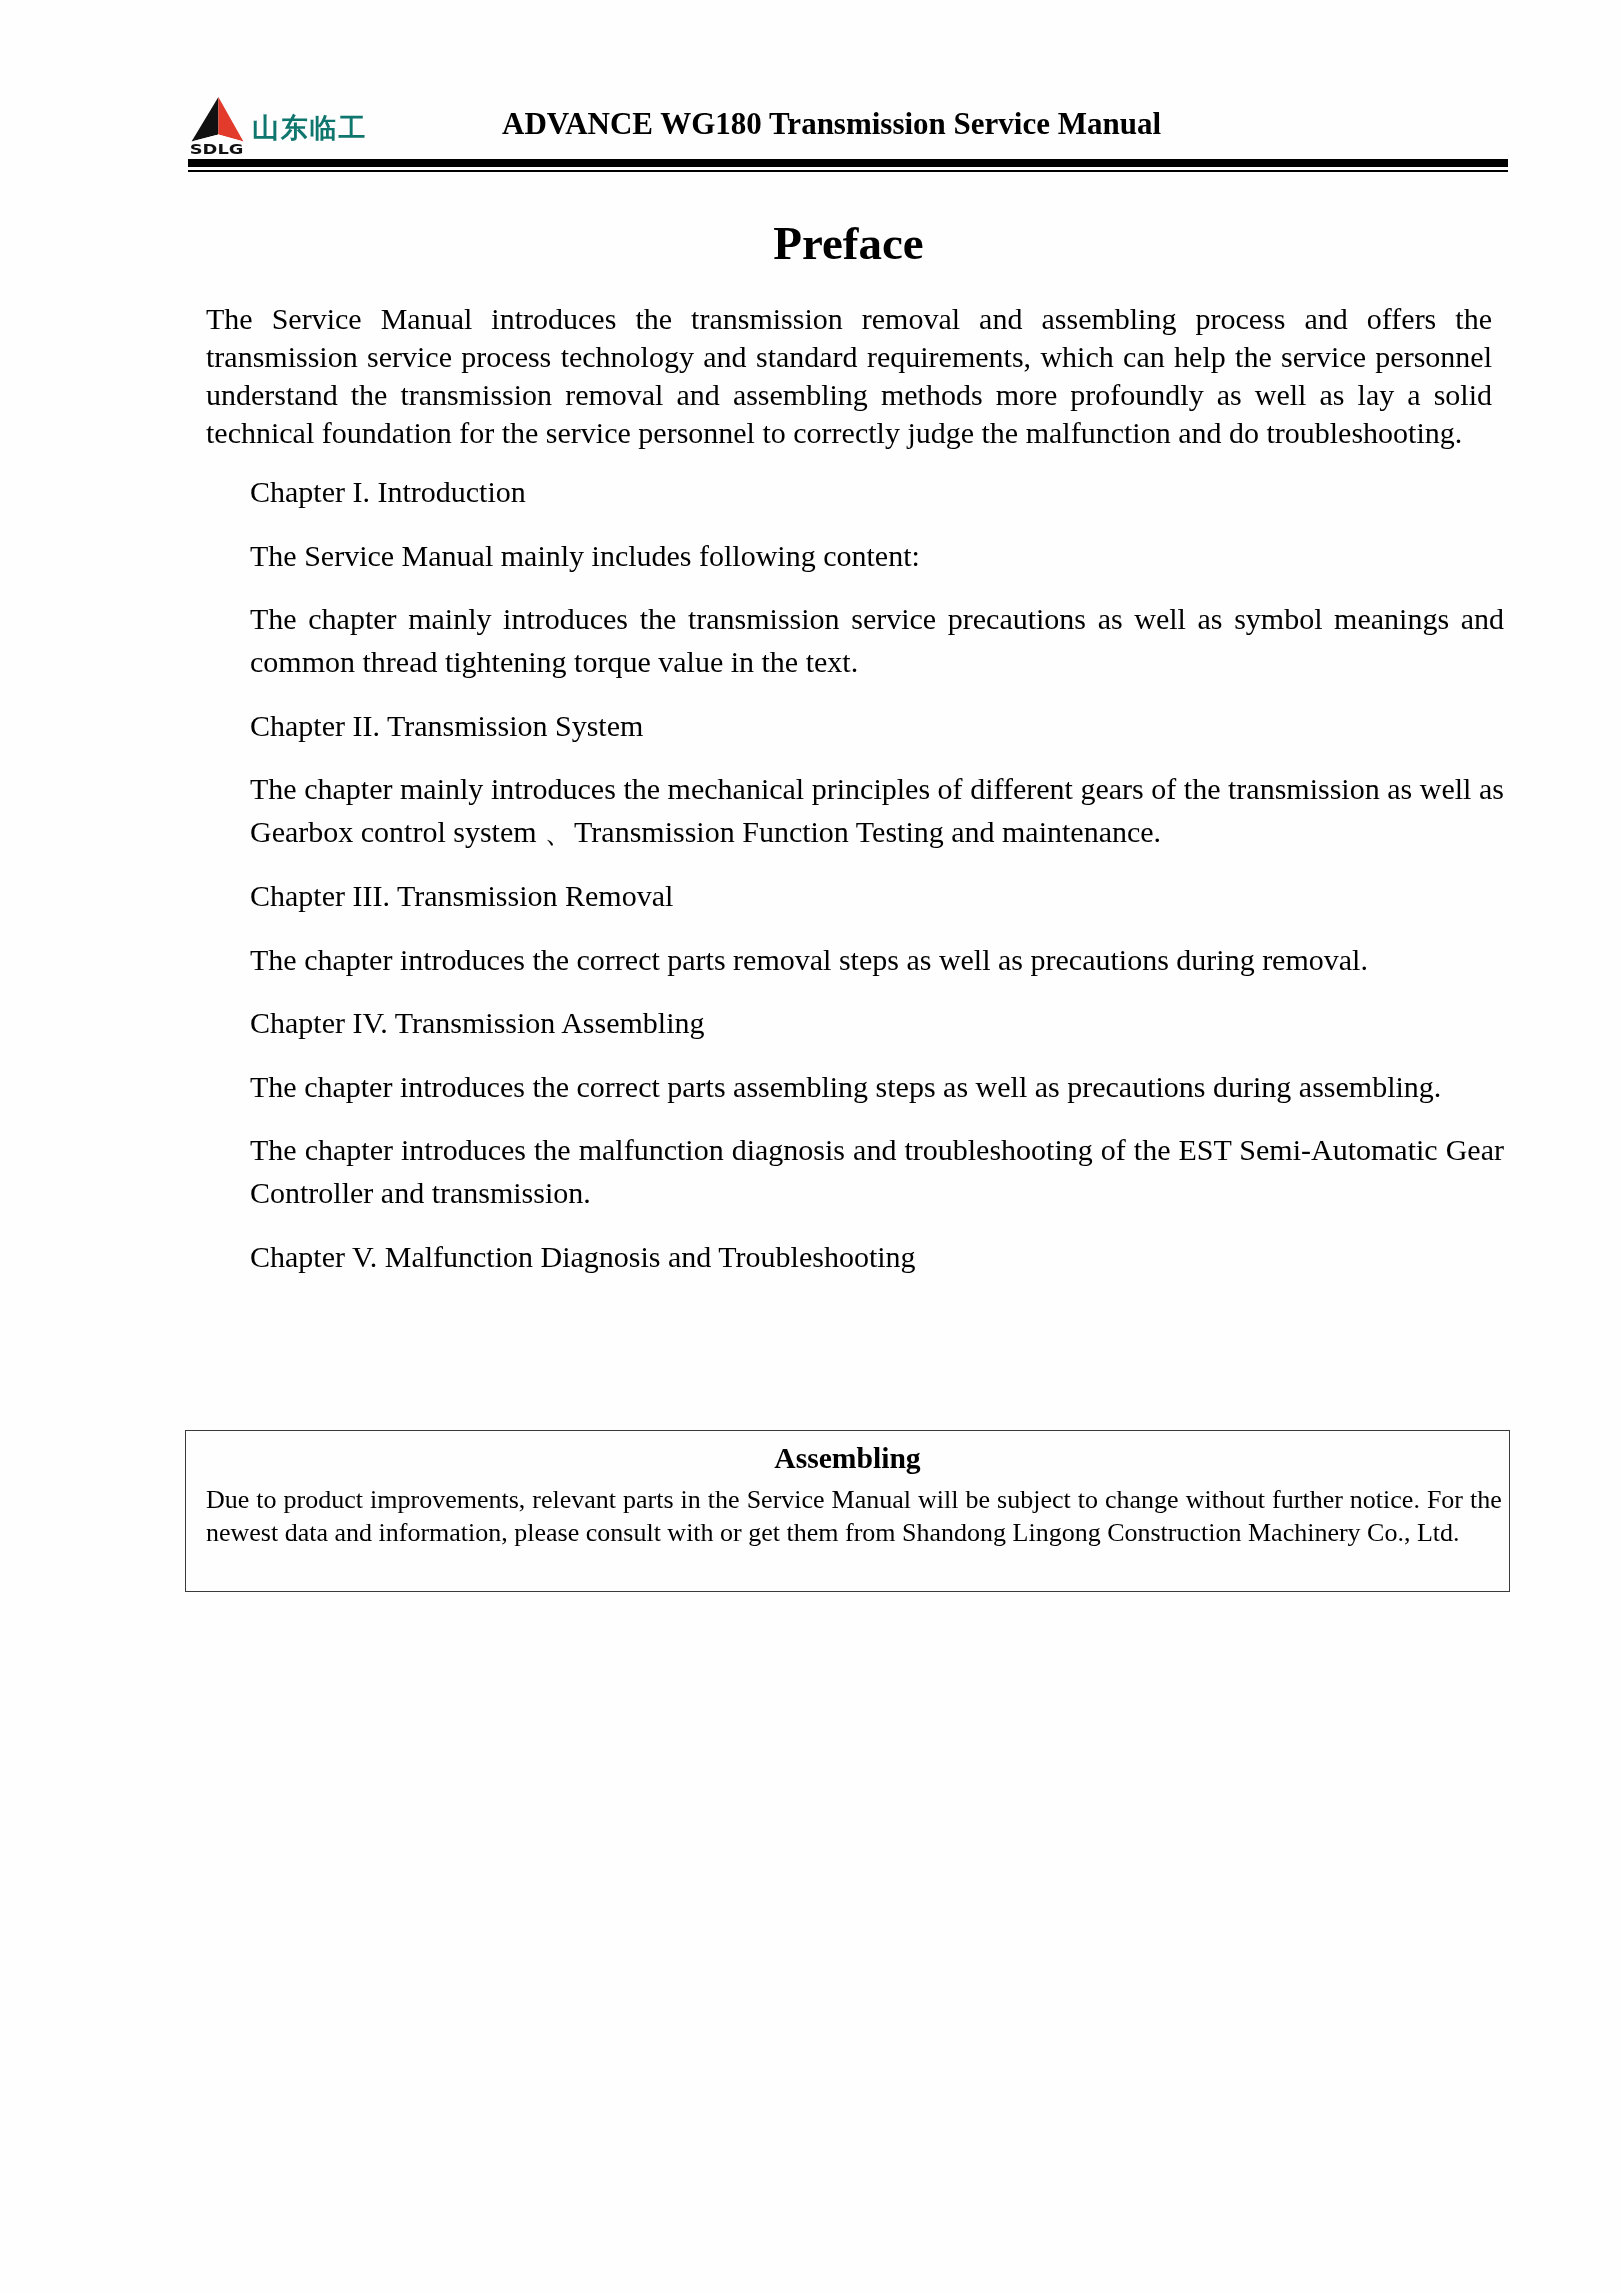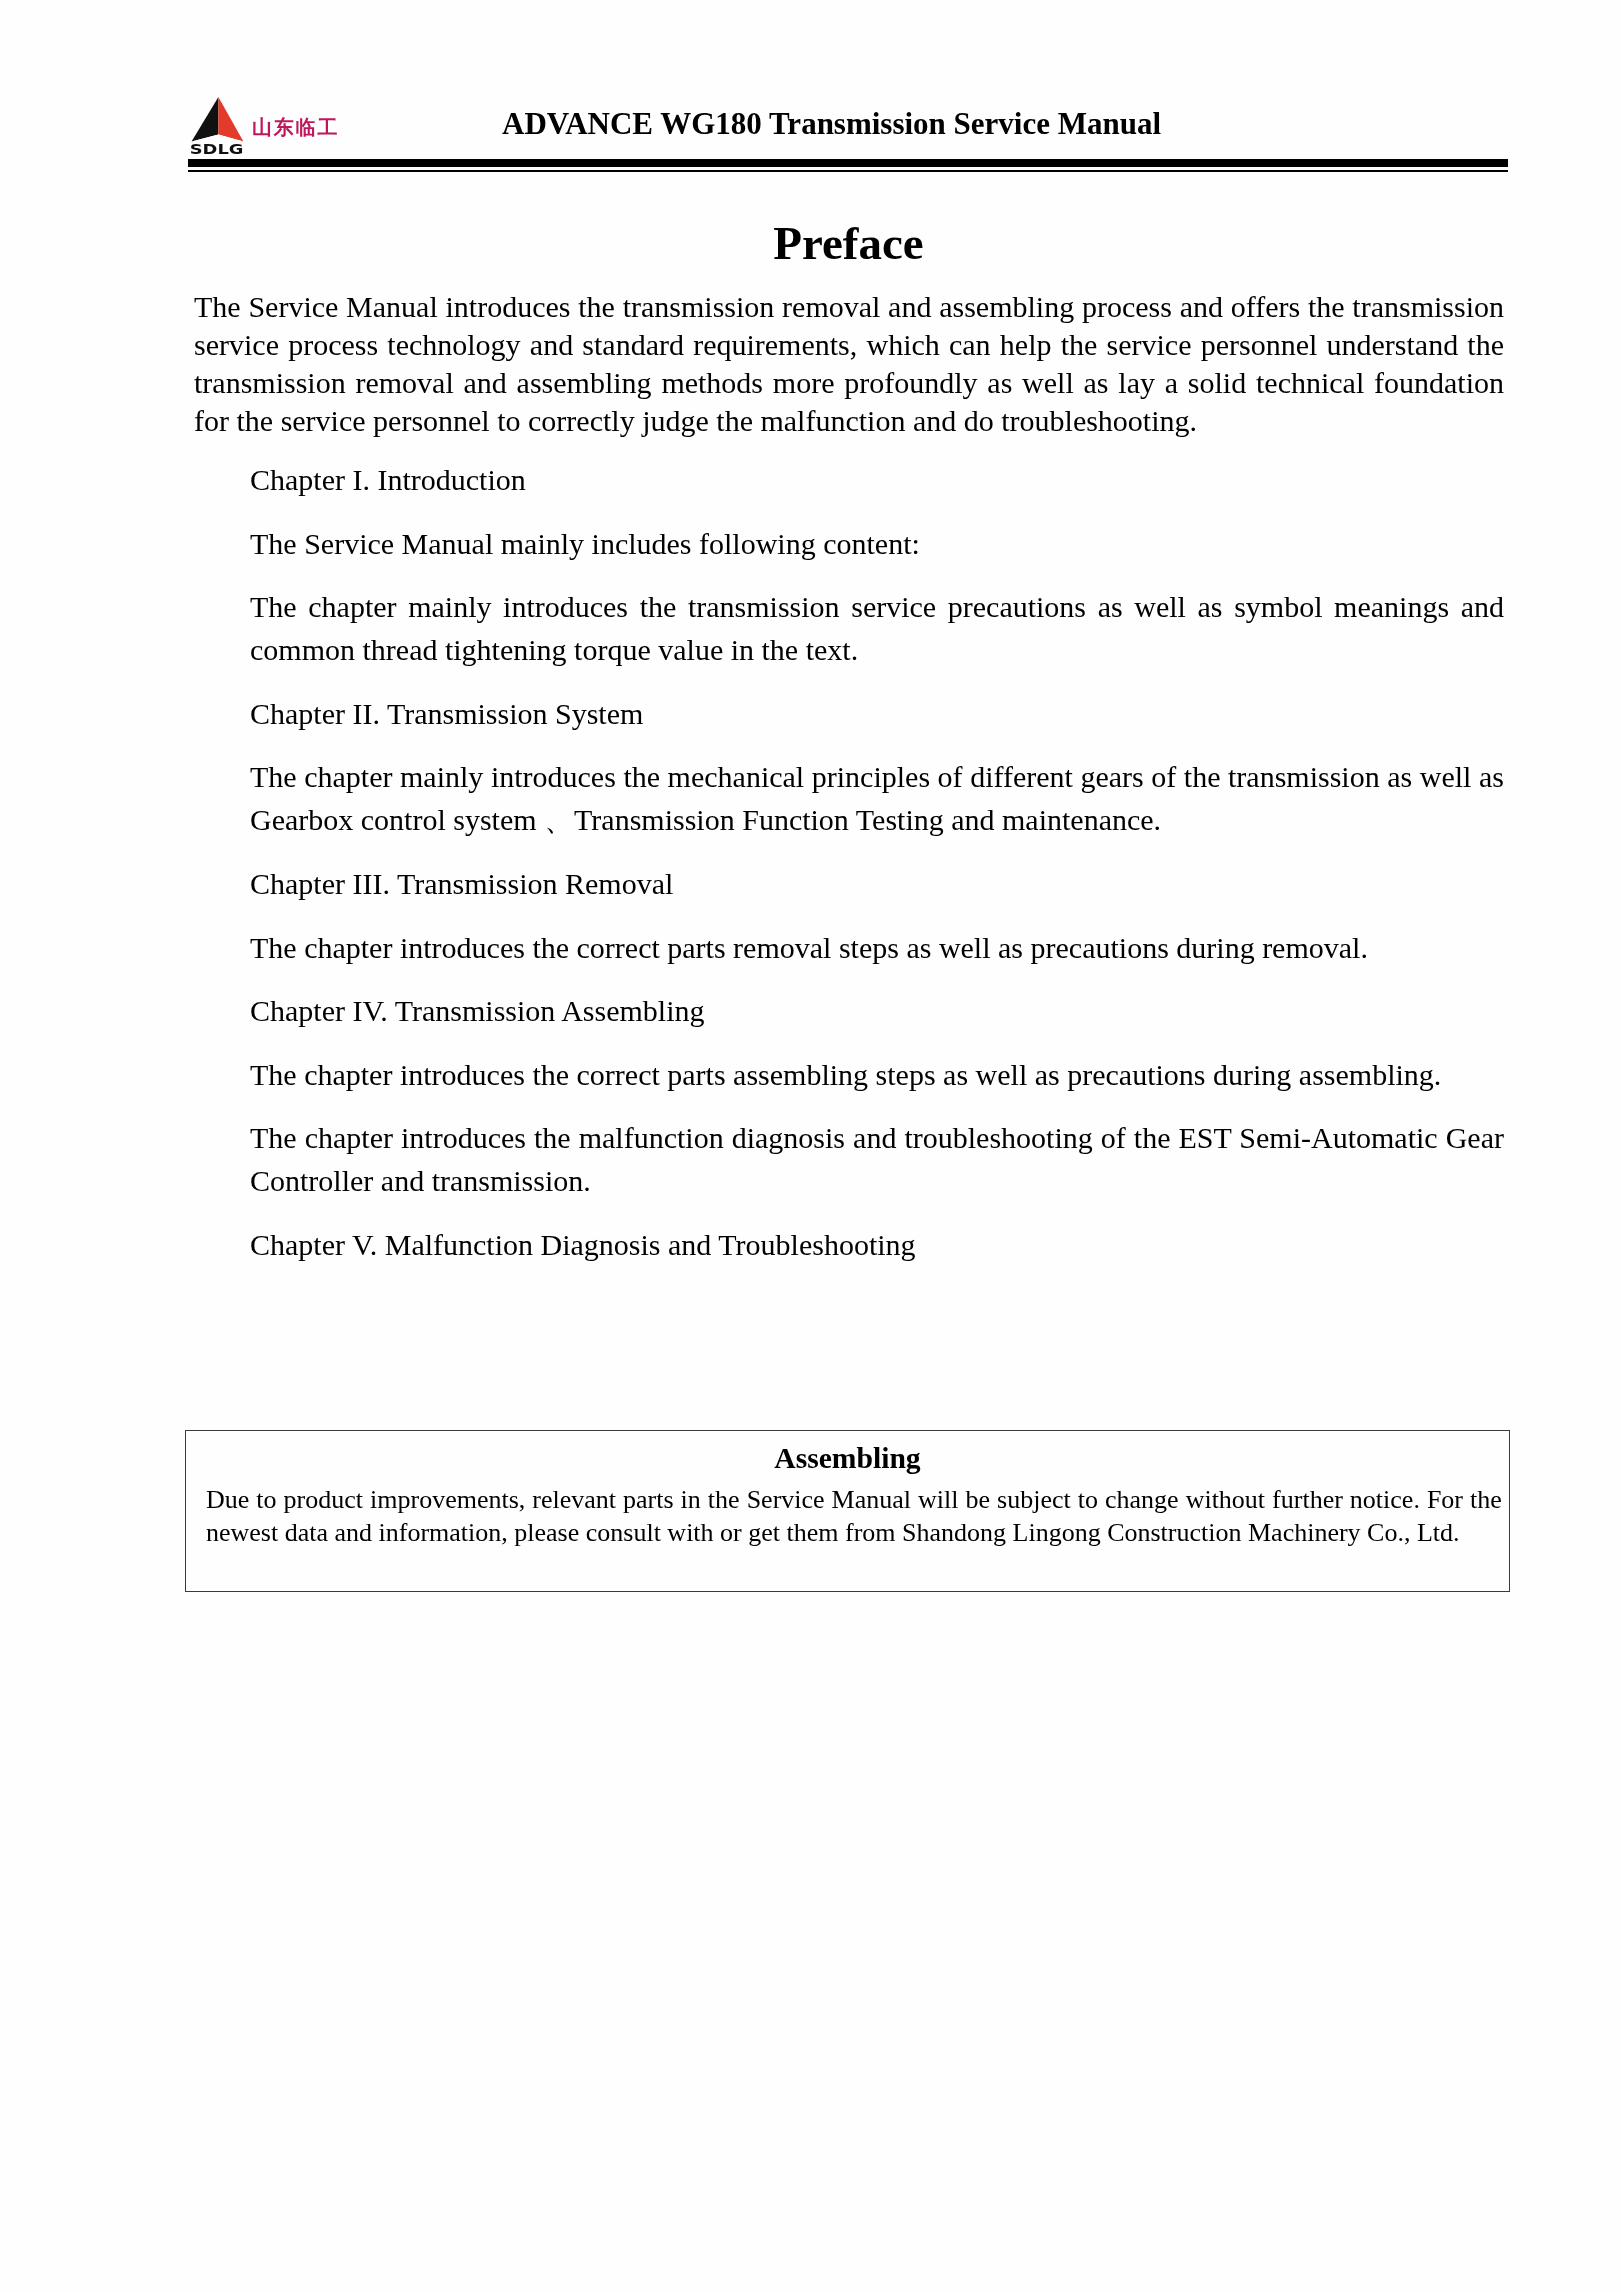--- a/index.html
+++ b/index.html
@@ -35,24 +35,24 @@
     top: 0;
     width: 59px;
     height: 61px;
   }
   .logo-cn {
     position: absolute;
     left: 64px;
     top: 19.7px;
     font-family: "DejaVu Sans", sans-serif;
     font-weight: bold;
-    font-size: 20px;
+    font-size: 27px;
     line-height: 27px;
     letter-spacing: 1.8px;
-    color: #be185d;
+    color: #0f766e;
     white-space: nowrap;
   }
   .header-title {
     position: absolute;
     left: 314px;
     top: 10.7px;
     font-family: "Liberation Serif", serif;
     font-weight: bold;
     font-size: 31px;
     line-height: 39px;
@@ -88,21 +88,21 @@
     margin: 0;
   }
   .content {
     position: absolute;
     left: 194px;
     top: 288px;
     width: 1310px;
     font-size: 30px;
   }
   .intro {
-    margin: 0;
+    margin: 12px;
     line-height: 38px;
     text-align: justify;
   }
   .indented {
     margin: 0;
     padding-left: 56px;
     line-height: 43px;
     text-align: justify;
   }
   .intro + .indented { margin-top: 18px; }

